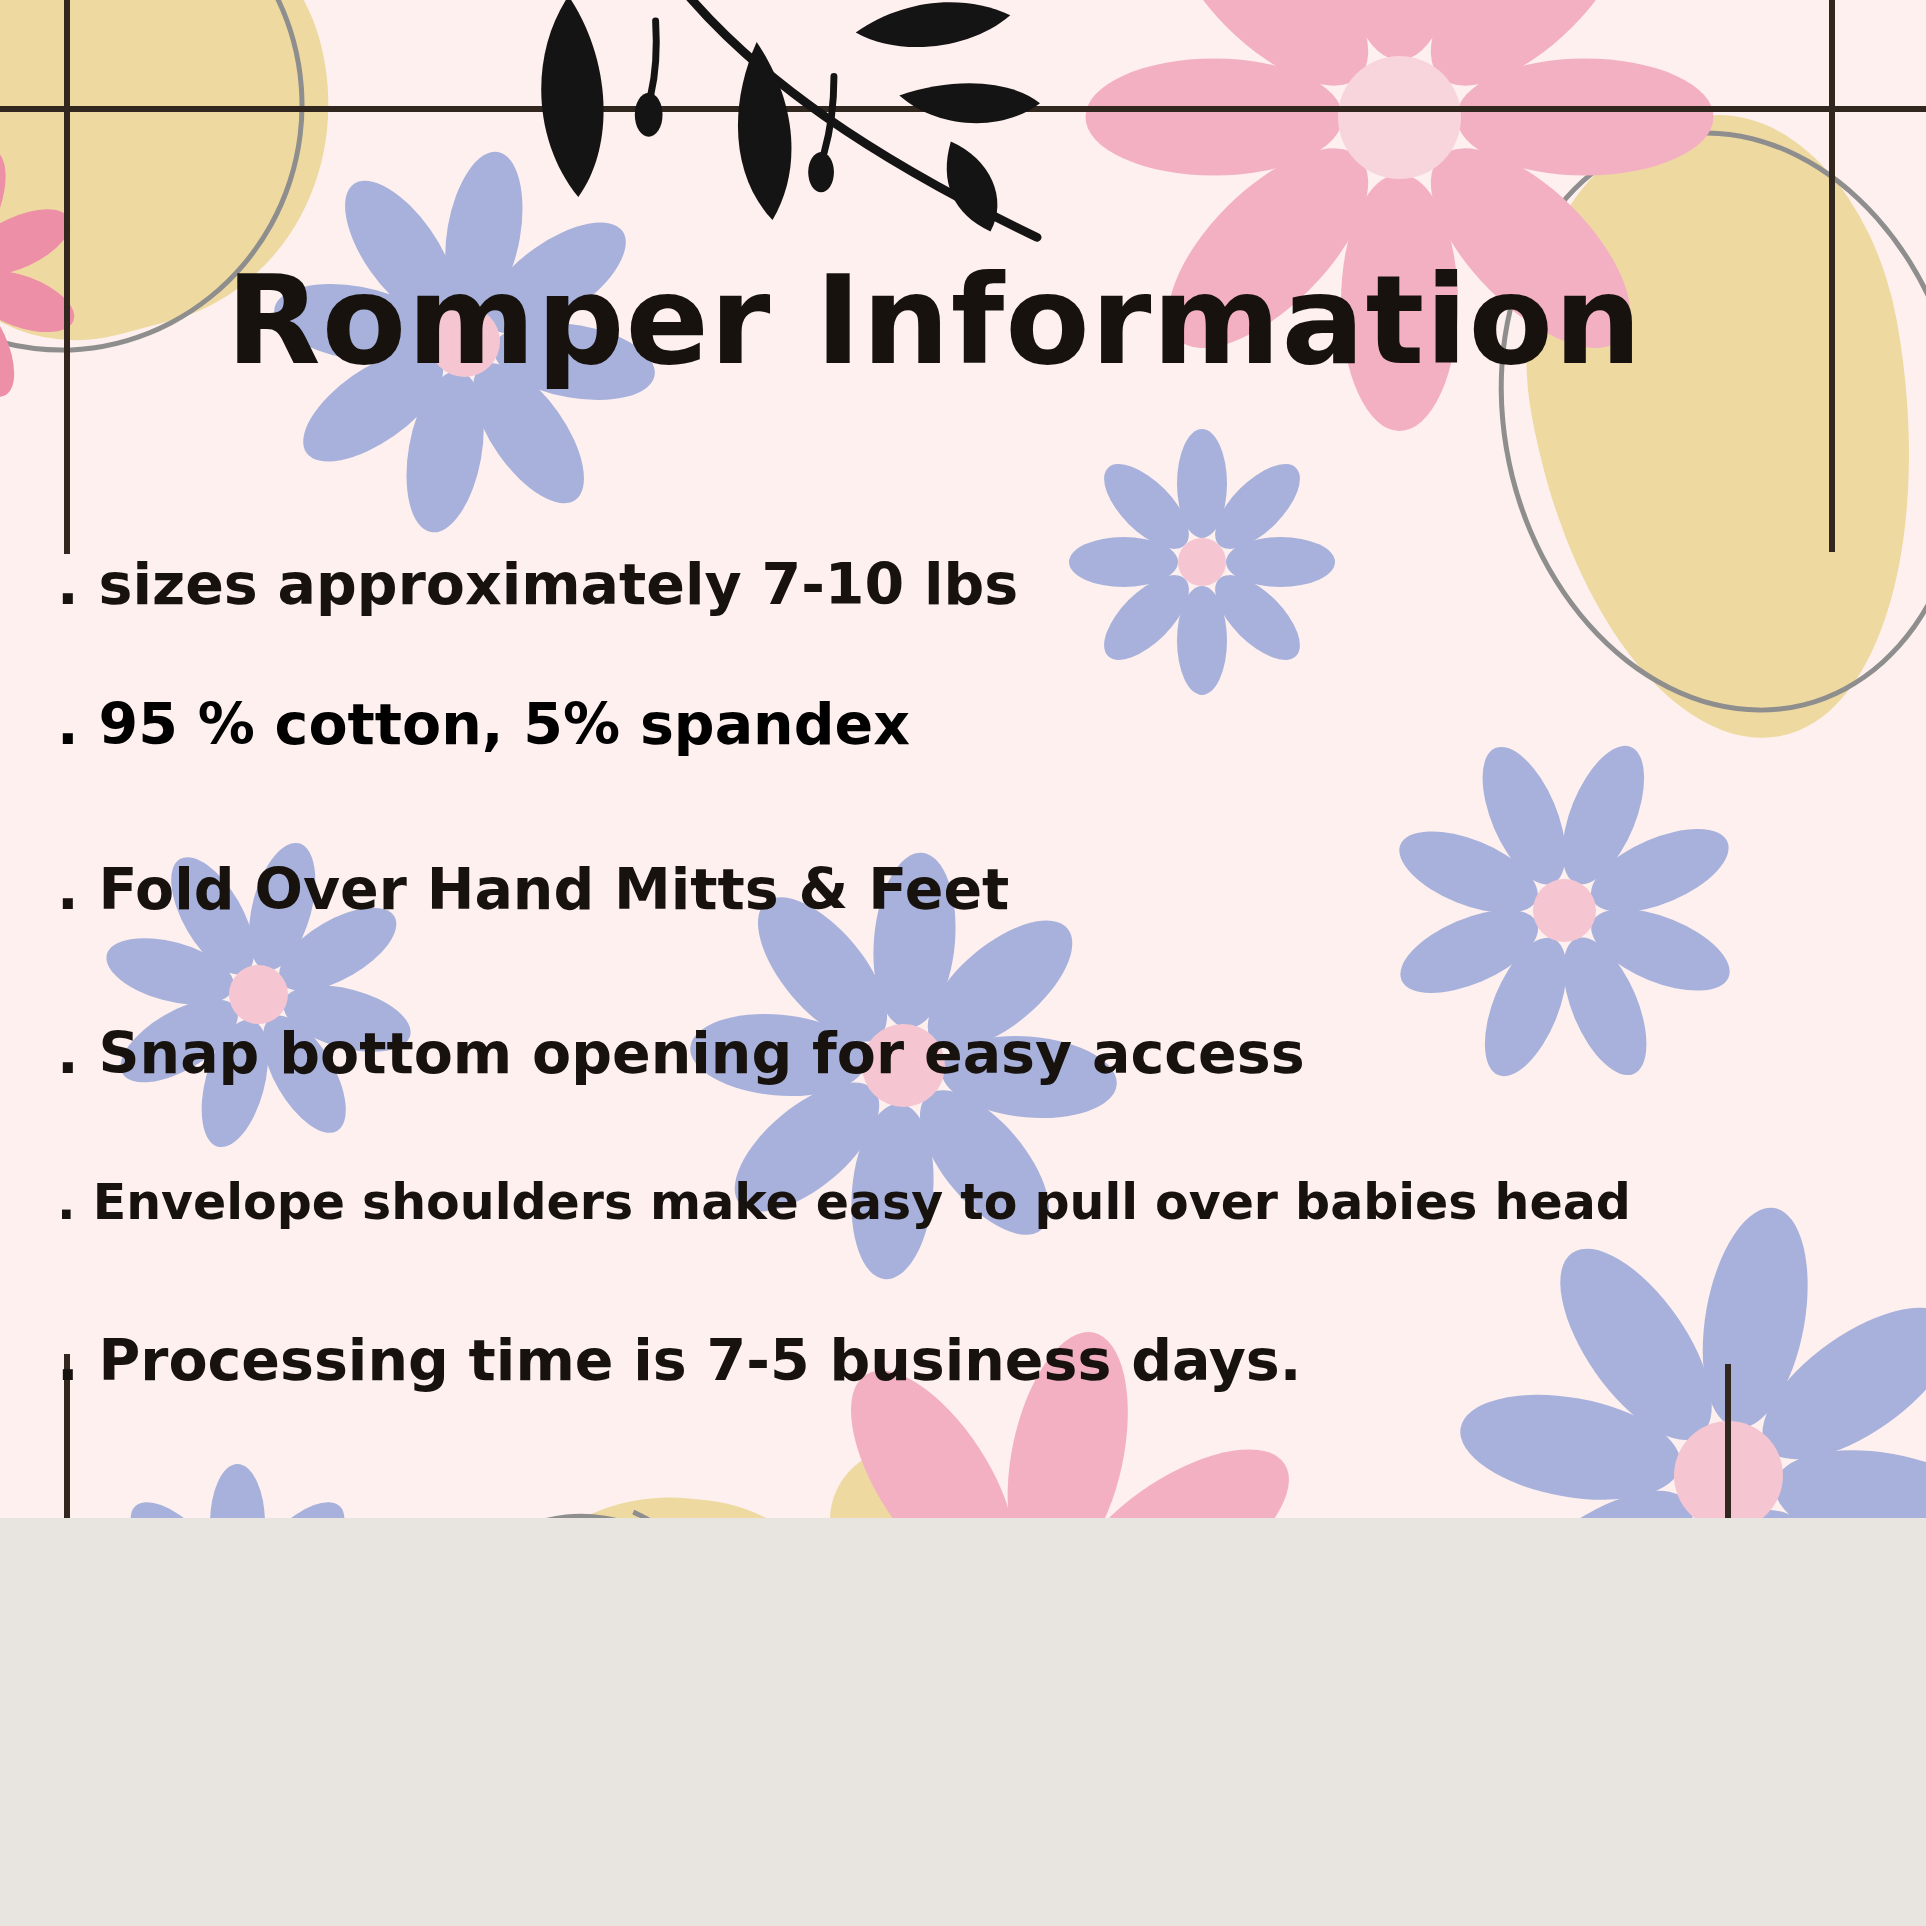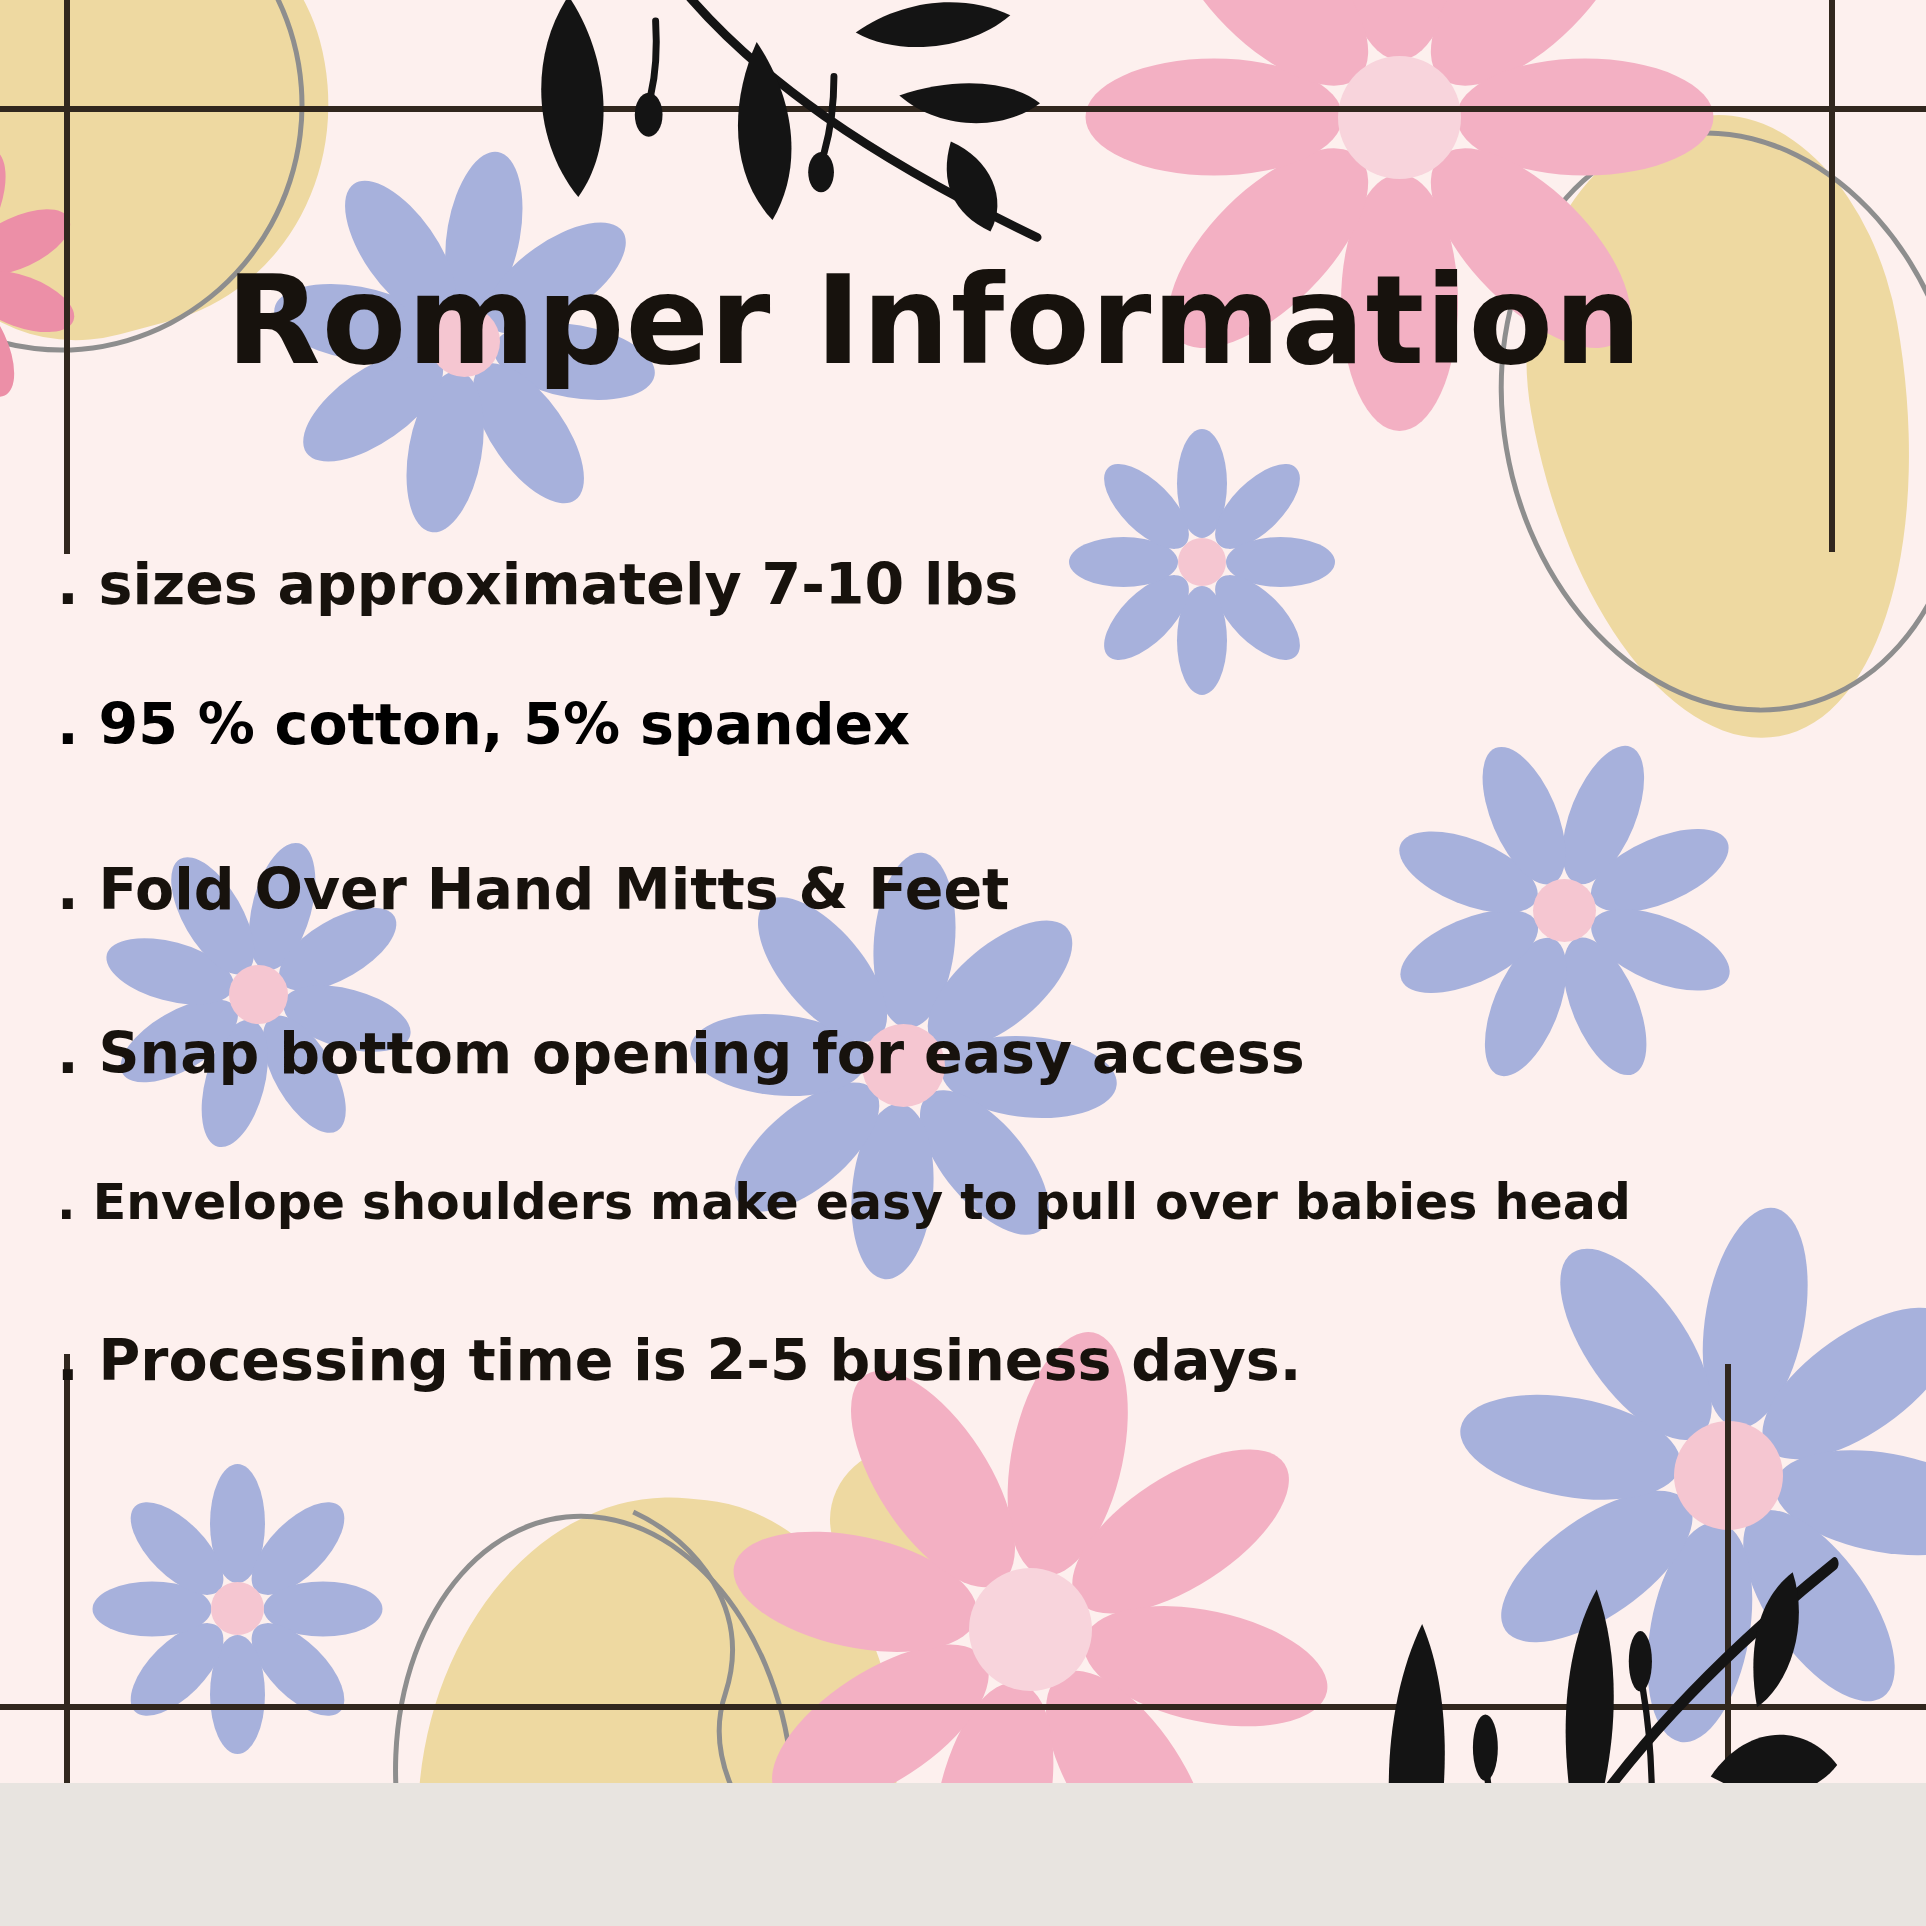--- a/index.html
+++ b/index.html
@@ -1,18 +1,18 @@
 <!DOCTYPE html>
 <html><head>
 <meta charset="utf-8">
 <style>
   html,body{margin:0;padding:0;background:#e8e4e0;}
   .page{
     position:relative;
-    width:1927px;height:1783px;
+    width:1927px;height:1518px;
     overflow:hidden;
     font-family:"DejaVu Sans","Liberation Sans",sans-serif;
   }
   .layer{position:absolute;left:0;top:0;width:100%;height:100%;pointer-events:none;}
   .blob{position:absolute;}
   .outline{position:absolute;border:5px solid #8e8e8e;border-radius:50%;background:transparent;}
   .flower{position:absolute;width:0;height:0;}
   .petal{position:absolute;bottom:0;border-radius:50%;}
   .flower-center{position:absolute;border-radius:50%;}
   .frame-line{position:absolute;}
@@ -196,15 +196,15 @@
         </svg></div>
     </div>
 
   <div class="title" style="color: rgb(23, 18, 13);">Romper Information</div>
 
   <div class="bullet b1" style="color: rgb(23, 18, 13);">. sizes approximately 7-10 lbs</div>
   <div class="bullet b2" style="color: #000000;">. 95 % cotton, 5% spandex</div>
   <div class="bullet b4" style="color: rgb(23, 18, 13);">. Snap bottom opening for easy access</div>
   <div class="bullet b3" style="color: rgb(23, 18, 13);">. Fold Over Hand Mitts &amp; Feet</div>
   <div class="bullet b5" style="color: rgb(23, 18, 13);">. Envelope shoulders make easy to pull over babies head</div>
-  <div class="bullet b6" style="color: rgb(23, 18, 13);">. Processing time is 2-5 business days.</div>
+  <div class="bullet b6" style="color: rgb(23, 18, 13);">. Processing time is 7-5 business days.</div>
 </div>
 
 
 </body></html>

